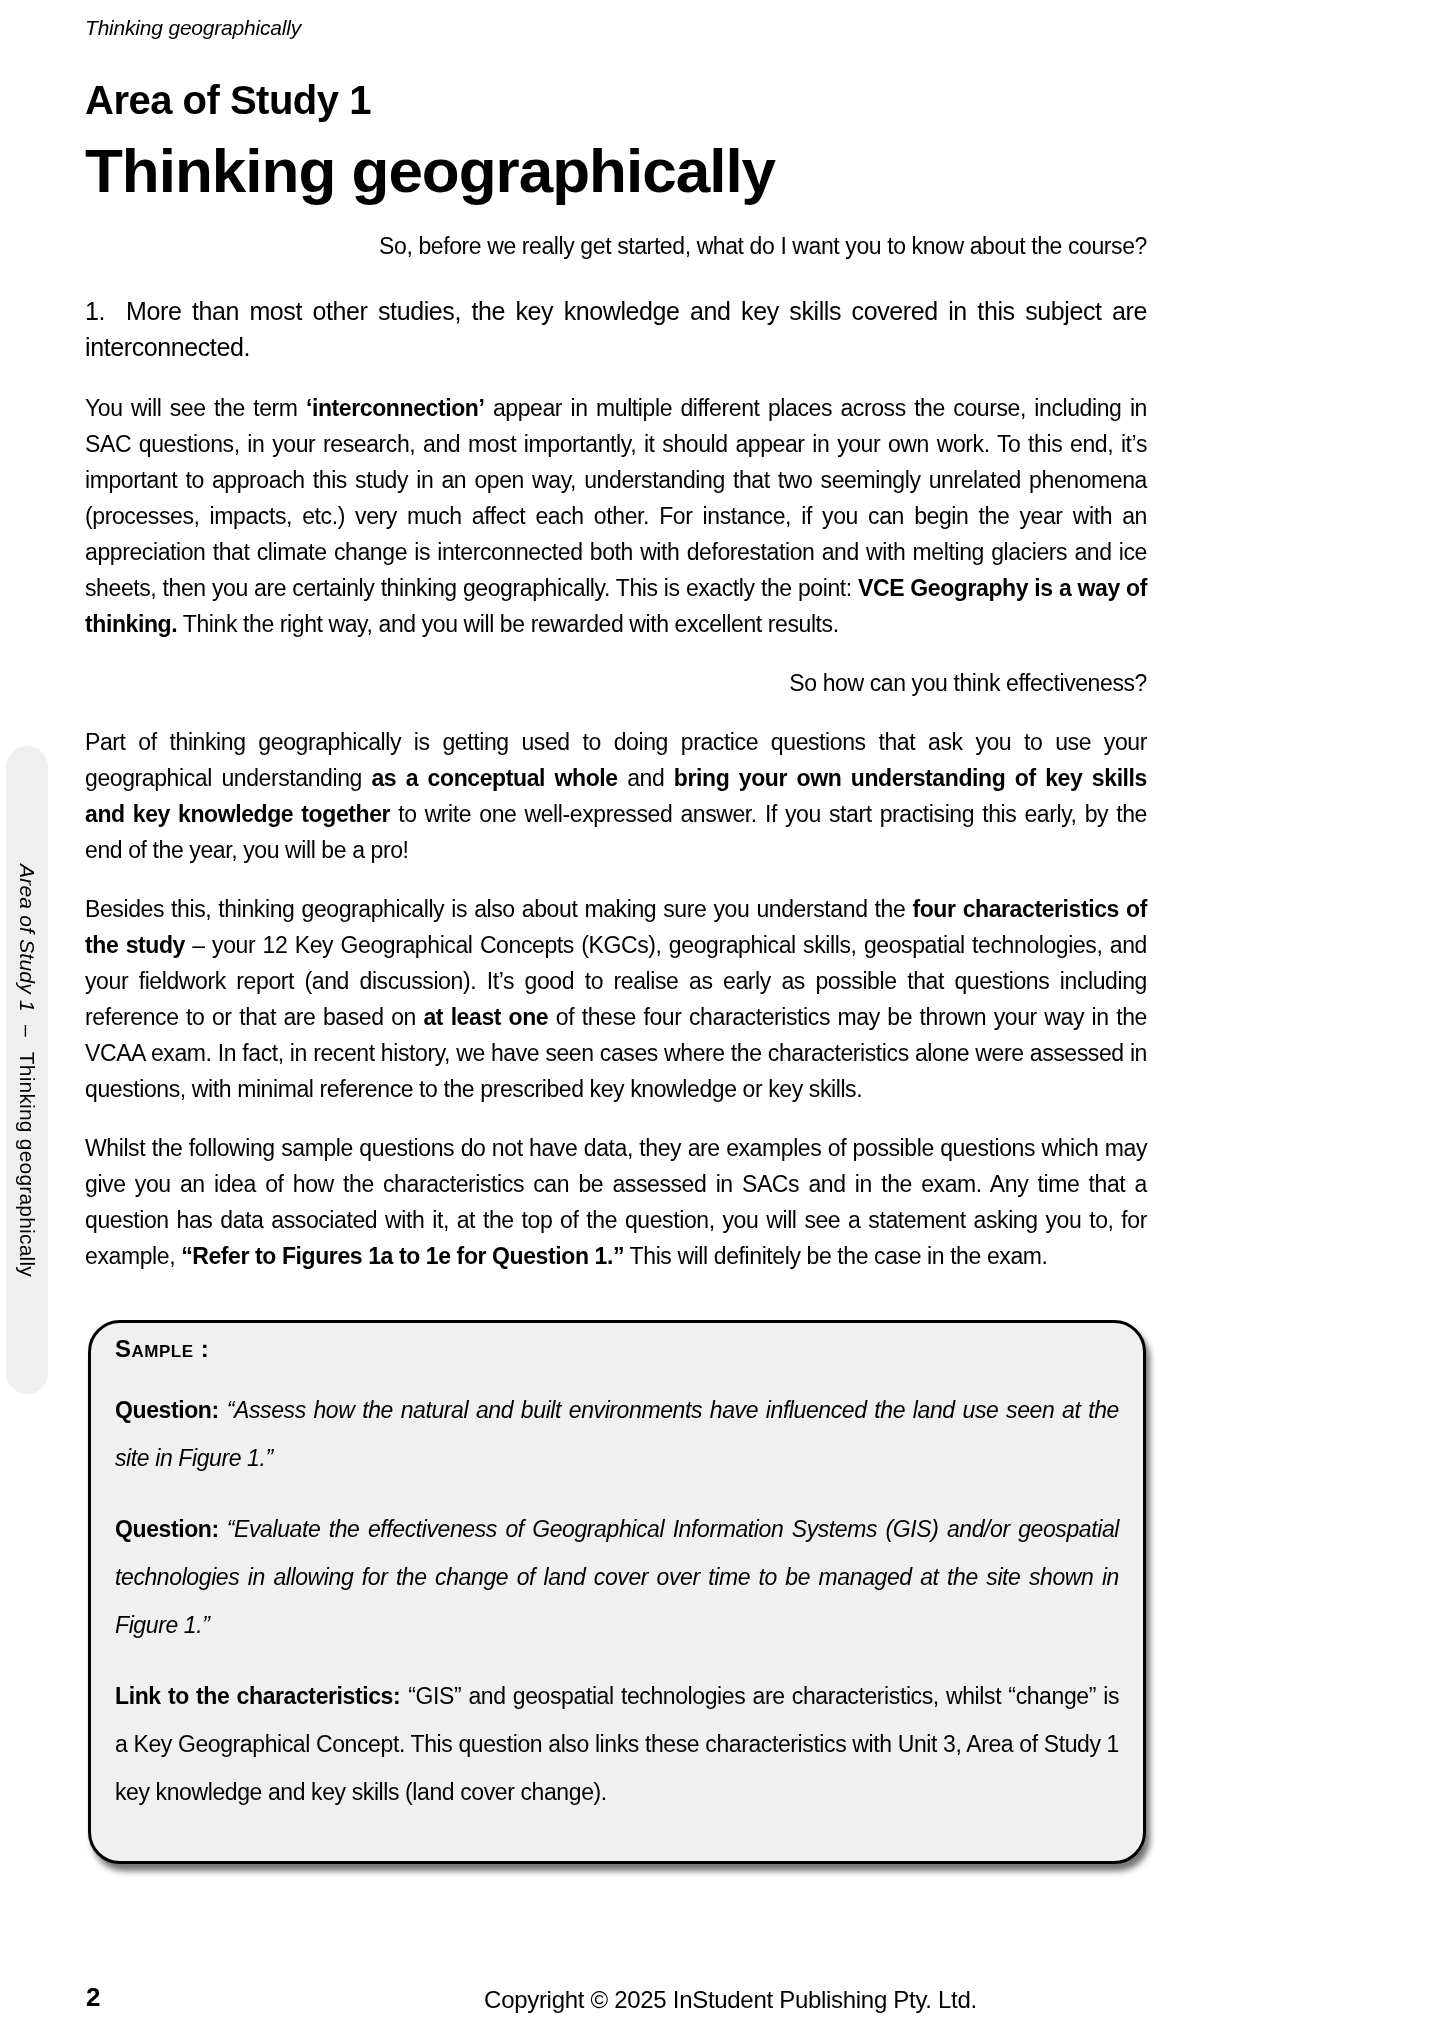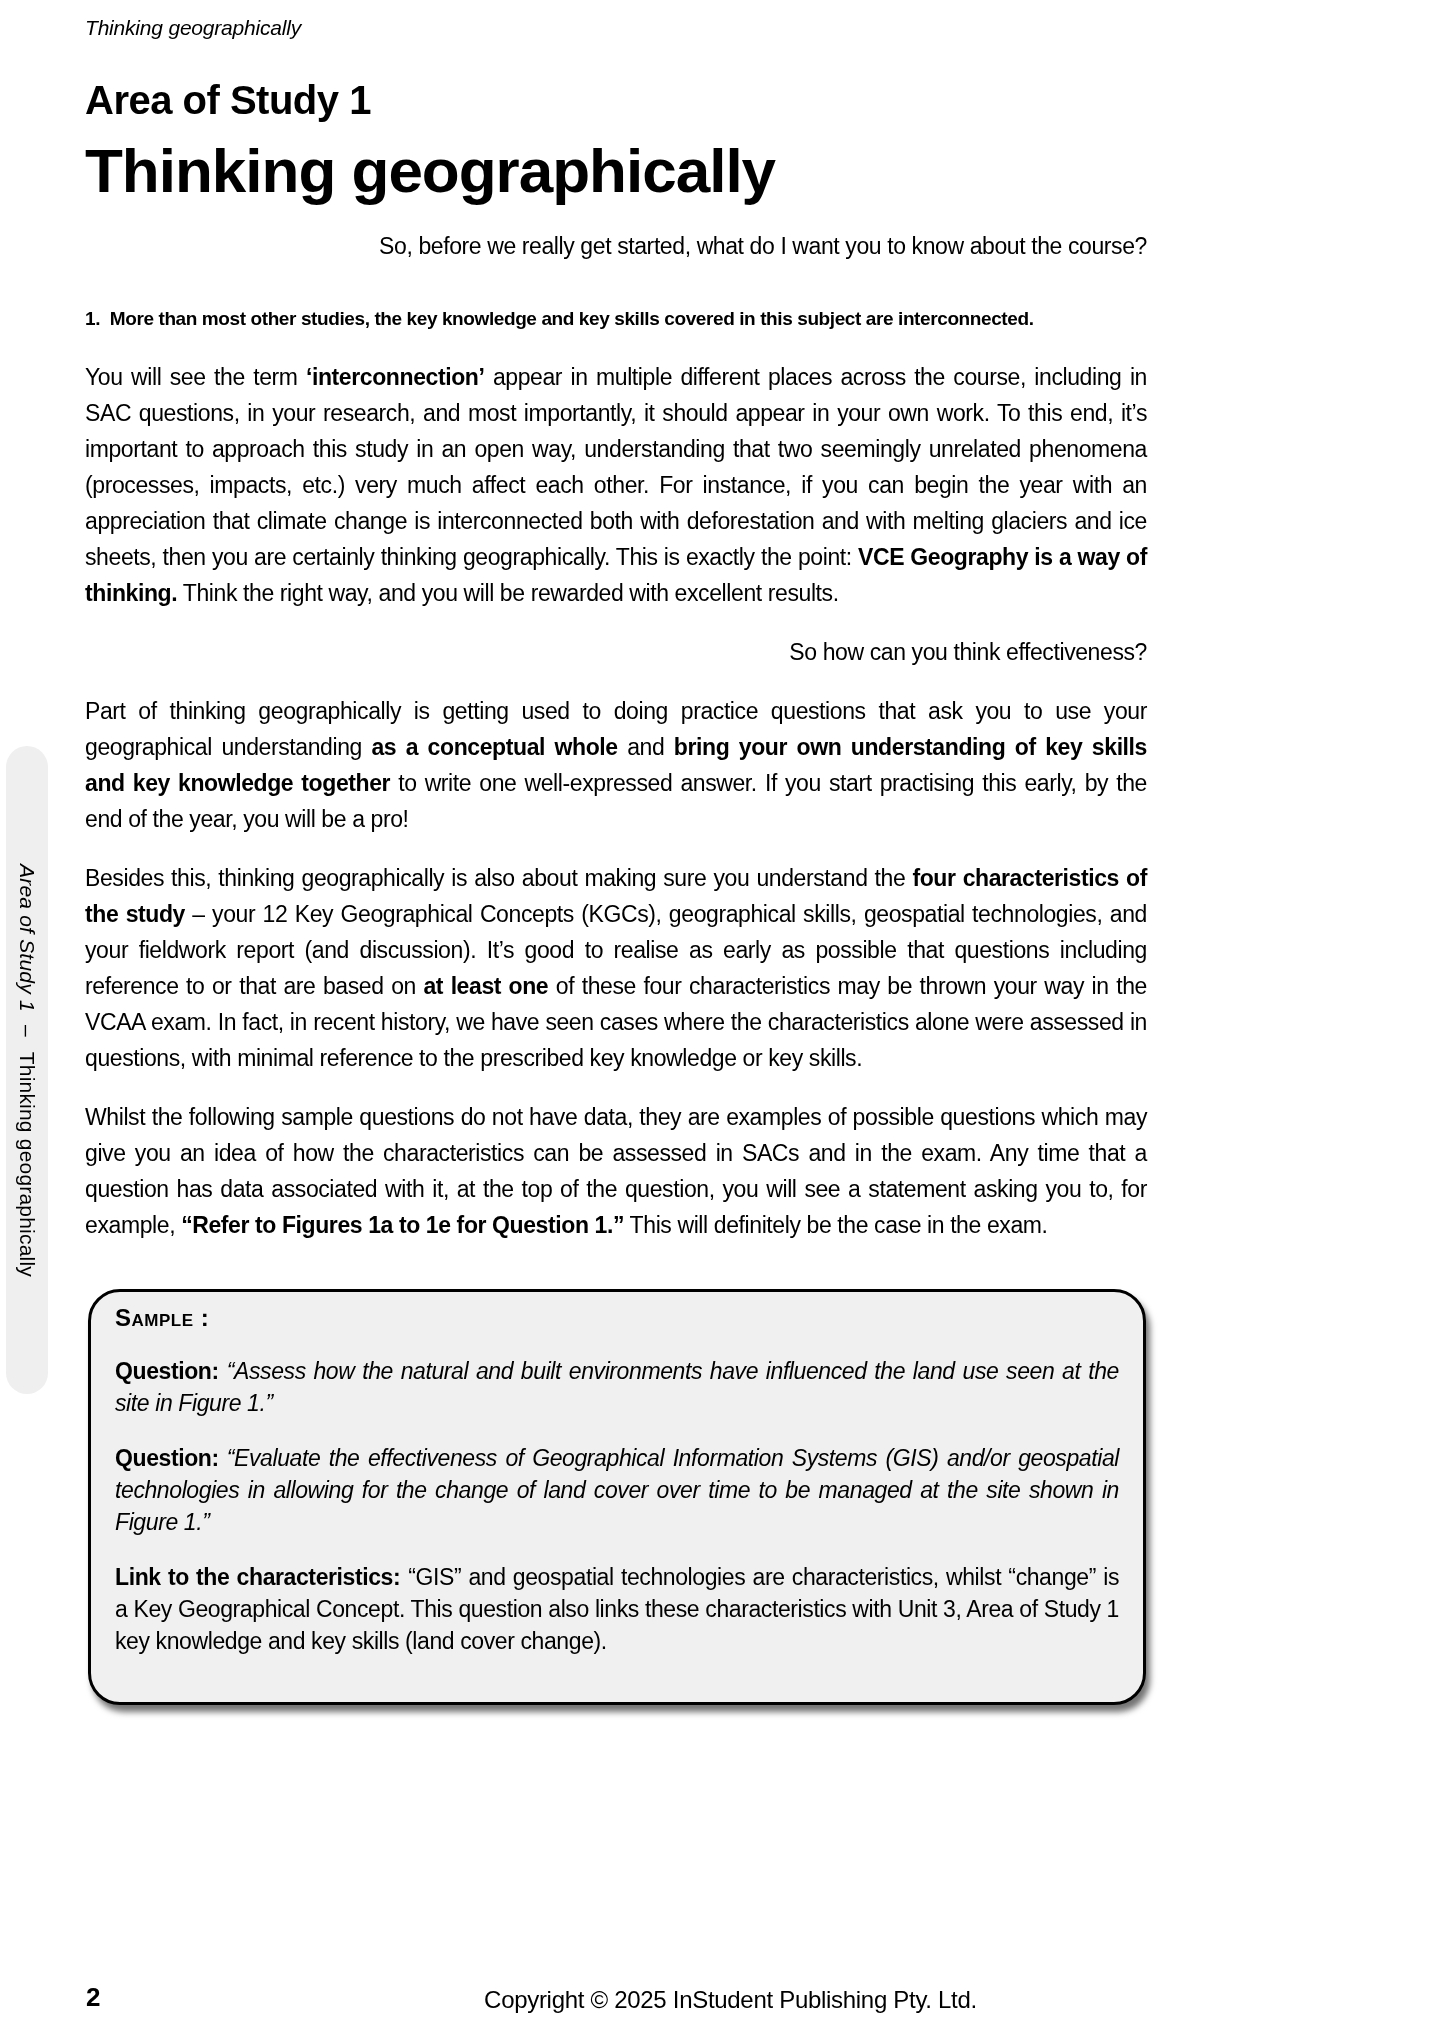--- a/index.html
+++ b/index.html
@@ -18,36 +18,36 @@
   }
   .page-title{
     margin-top:12px;font-size:62px;font-weight:bold;letter-spacing:-1px;
   }
   .para{
     margin-top:22px;font-size:23px;line-height:36px;letter-spacing:-0.4px;
     text-align:justify;
   }
   .para.no-justify{text-align:right;}
   .point-heading{
-    margin-top:37px;font-size:19px;line-height:36px;letter-spacing:-0.4px;
-    font-weight:bold;text-align:justify;
+    margin-top:29px;font-size:25px;line-height:36px;letter-spacing:-0.4px;
+    font-weight:normal;text-align:justify;
   }
   .b{font-weight:bold;}
   .i{font-style:italic;}
   .sample-box{
     margin-top:46px;margin-left:3px;width:1004px;
     background:#f0f0f0;border:3px solid #000;border-radius:32px;
     padding:12px 24px 22px 24px;
     box-shadow:4px 7px 6px rgba(0,0,0,0.55);
   }
   .sample-label{
     font-weight:bold;font-variant:small-caps;font-size:24px;letter-spacing:0.5px;
   }
   .box-para{
-    font-size:23px;line-height:32px;letter-spacing:-0.4px;
+    font-size:23px;line-height:48px;letter-spacing:-0.4px;
     text-align:justify;
   }
   .box-label{font-weight:bold;margin-right:8px;}
   .side-tab{
     position:absolute;left:6px;top:746px;width:42px;height:648px;
     background:#efefef;border-radius:21px;
     display:flex;align-items:center;justify-content:center;
   }
   .side-tab-text{
     writing-mode:vertical-rl;text-orientation:mixed;

